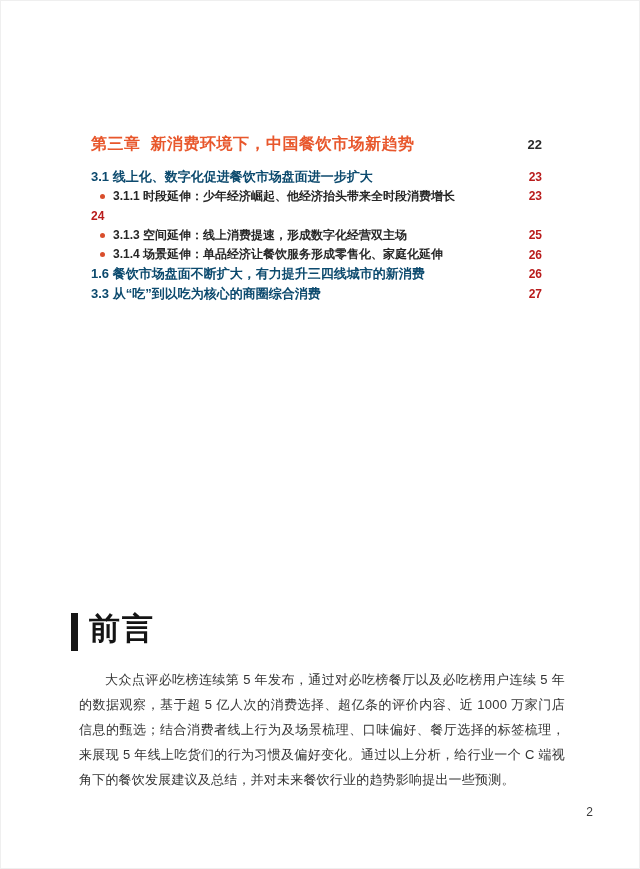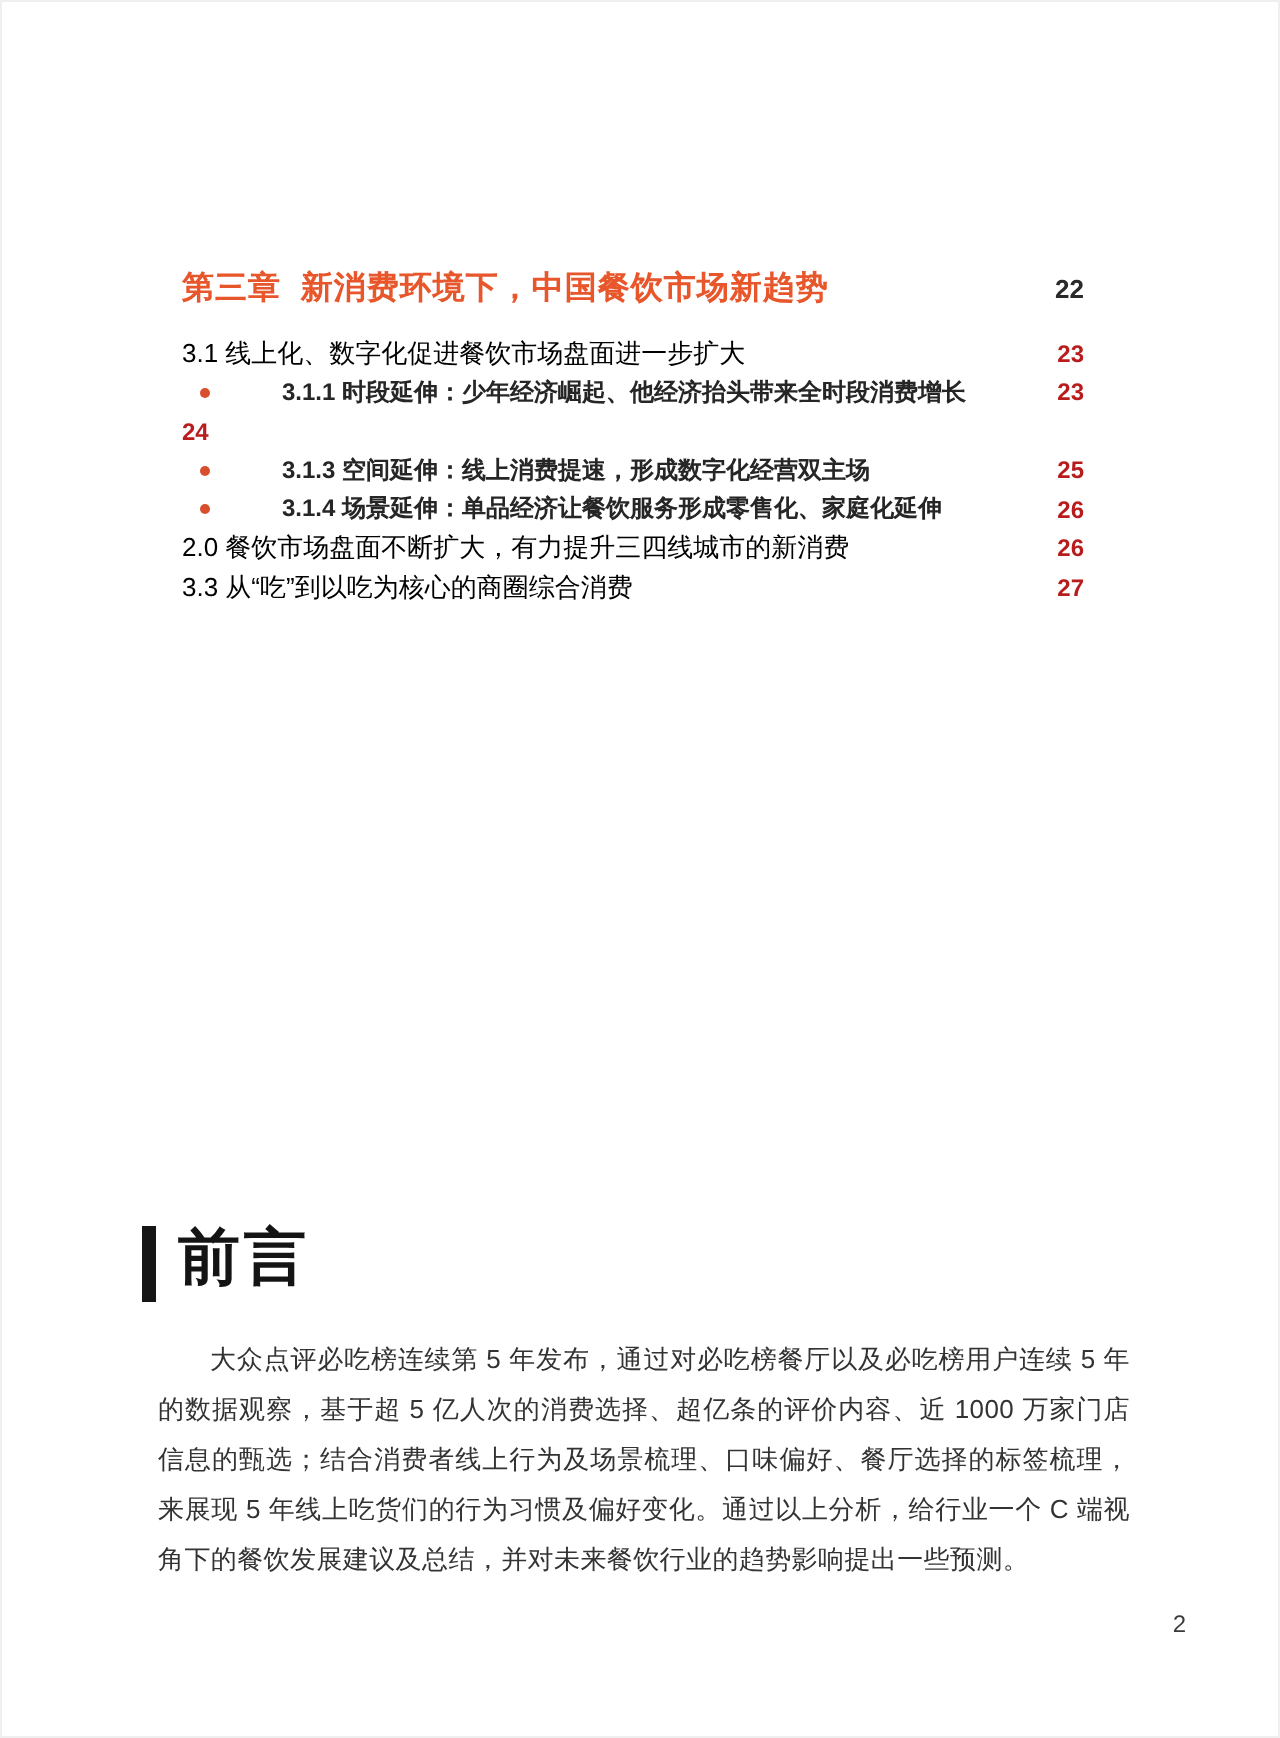--- a/index.html
+++ b/index.html
@@ -10,23 +10,23 @@
   }
   
   .toc{position:absolute;left:90px;top:133px;width:451px;}
   .toc-chapter{display:flex;justify-content:space-between;align-items:baseline;margin-bottom:12px;}
   .toc-chapter-label{
     font-size:16px;font-weight:bold;color:#E8572C;letter-spacing:0.5px;white-space:pre-wrap;text-align:right;
   }
   .toc-chapter-page{font-size:13px;font-weight:bold;color:#2a2a2a;}
   .toc-row{display:flex;justify-content:space-between;align-items:center;height:19.5px;}
   .toc-entry-left{display:flex;align-items:center;min-width:0;}
-  .toc-section .toc-entry-label{font-size:13px;font-weight:normal;color:#000000;}
+  .toc-section .toc-entry-label{font-size:13px;font-weight:bold;color:#0c4a6e;}
   .toc-sub .toc-entry-label{font-size:12px;font-weight:bold;color:#262626;}
-  .toc-sub .toc-entry-left{padding-left:9px;gap:28px;}
+  .toc-sub .toc-entry-left{padding-left:9px;}
   .toc-entry-page{font-size:12px;font-weight:bold;color:#b91c1c;}
   .bullet{
     display:inline-block;width:5px;height:5px;border-radius:50%;
     background:#D94E2C;margin-right:8px;flex:0 0 auto;
   }
   
   .preface{position:absolute;left:70px;top:612px;width:494px;}
   .preface-head{display:flex;align-items:flex-start;}
   .accent-bar{width:7px;height:38px;background:#161616;margin-right:11px;flex:0 0 auto;}
   .preface-title{
@@ -79,21 +79,21 @@
         <div class="toc-row toc-sub">
     <span class="toc-entry-left">
       <span class="bullet"></span>
       <span class="toc-entry-label">3.1.4 场景延伸：单品经济让餐饮服务形成零售化、家庭化延伸</span>
     </span>
     <span class="toc-entry-page">26</span>
   </div>
         <div class="toc-row toc-section">
     <span class="toc-entry-left">
 
-      <span class="toc-entry-label">2.0 餐饮市场盘面不断扩大，有力提升三四线城市的新消费</span>
+      <span class="toc-entry-label">1.6 餐饮市场盘面不断扩大，有力提升三四线城市的新消费</span>
     </span>
     <span class="toc-entry-page">26</span>
   </div>
         <div class="toc-row toc-section">
     <span class="toc-entry-left">
 
       <span class="toc-entry-label">3.3 从“吃”到以吃为核心的商圈综合消费</span>
     </span>
     <span class="toc-entry-page">27</span>
   </div>

